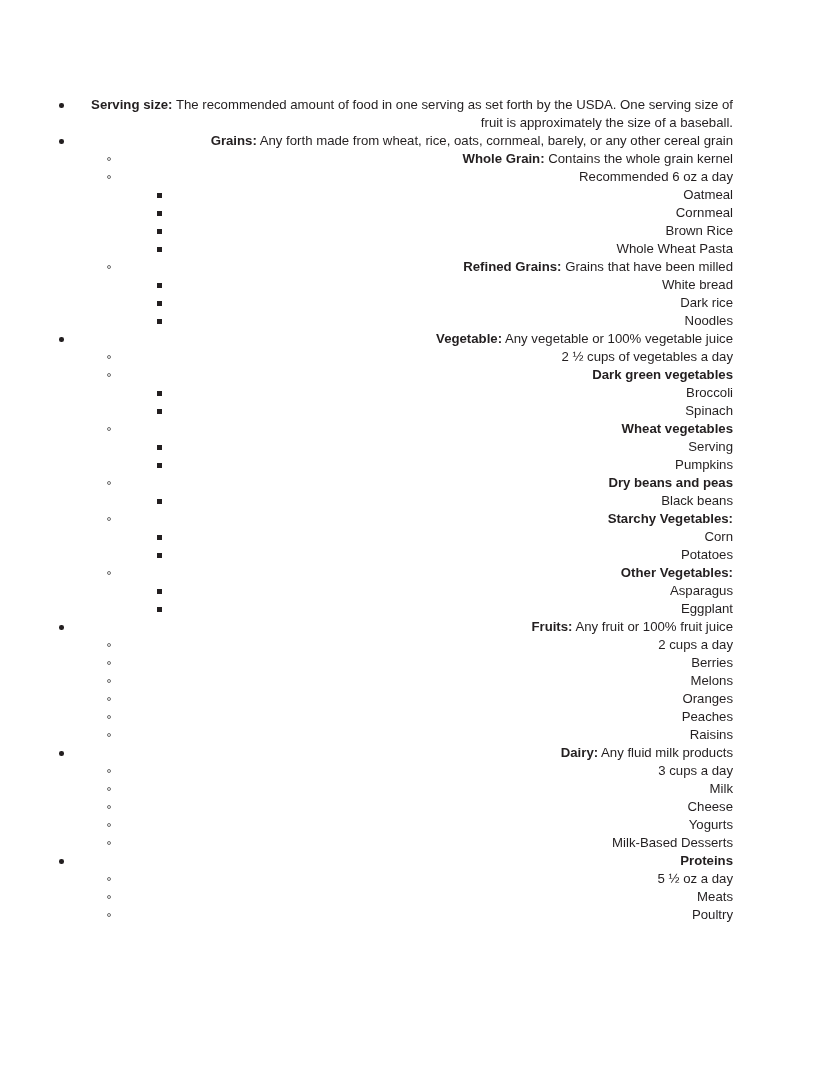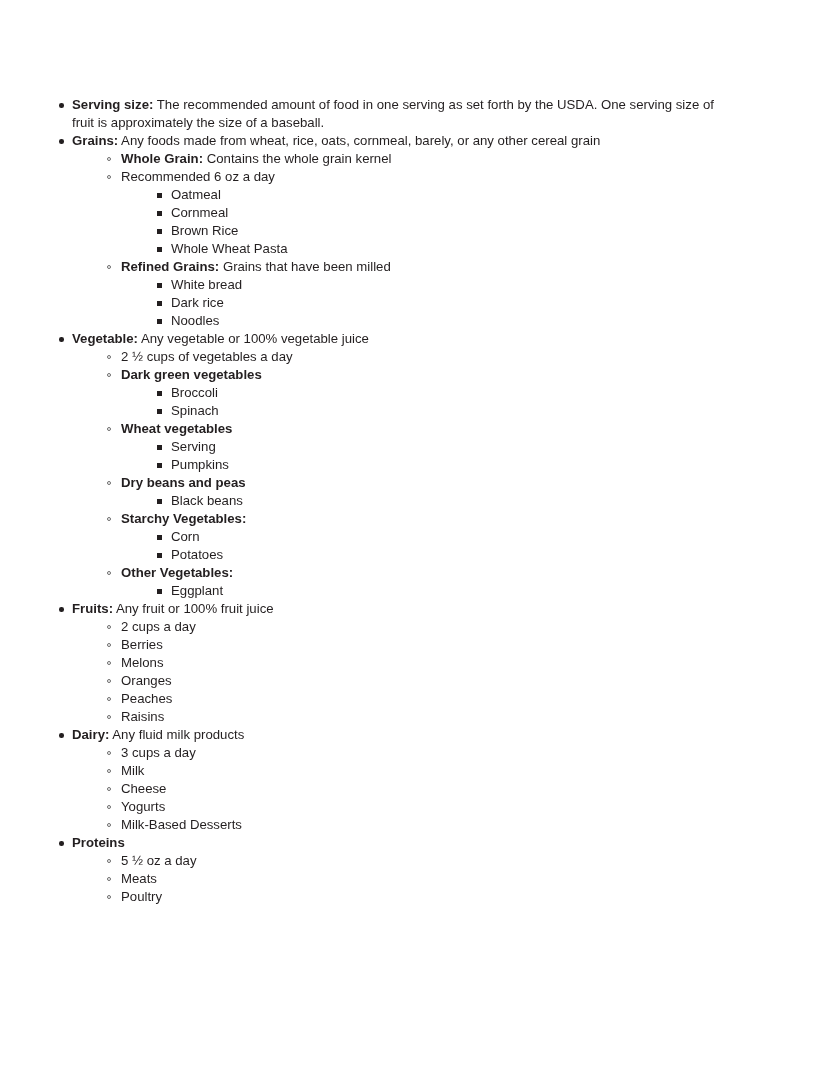--- a/index.html
+++ b/index.html
@@ -40,20 +40,21 @@
   li {
     position: relative;
     margin: 0;
     padding: 0;
   }
 
   
   .lvl1 > li {
     padding-left: 20px;
     margin-left: 0;
+    text-align: right;
   }
   .lvl1 > li > .row::before {
     content: "";
     position: absolute;
     left: -13px;
     top: 7px;
     width: 4.5px;
     height: 4.5px;
     border-radius: 50%;
     background: #231f20;
@@ -120,21 +121,21 @@
 </head>
 <body>
 
 <div class="page">
   <div class="outline">
     <ul class="lvl1" id="outline-root">
         <li class="wrap">
           <span class="row"><span class="lbl">Serving size:</span><span class="txt">The recommended amount of food in one serving as set forth by the USDA. One serving size of fruit is approximately the size of a baseball.</span></span>
         </li>
         <li class="wrap">
-          <span class="row"><span class="lbl">Grains:</span><span class="txt">Any foods made from wheat, rice, oats, cornmeal, barely, or any other cereal grain</span></span>
+          <span class="row"><span class="lbl">Grains:</span><span class="txt">Any forth made from wheat, rice, oats, cornmeal, barely, or any other cereal grain</span></span>
           <ul class="lvl2">
             <li>
               <span class="row"><span class="lbl">Whole Grain:</span><span class="txt">Contains the whole grain kernel</span></span>
             </li>
             <li>
               <span class="row"><span class="txt">Recommended 6 oz a day</span></span>
               <ul class="lvl3">
                 <li>
                   <span class="row"><span class="txt">Oatmeal</span></span>
                 </li>
@@ -208,20 +209,23 @@
                   <span class="row"><span class="txt">Corn</span></span>
                 </li>
                 <li>
                   <span class="row"><span class="txt">Potatoes</span></span>
                 </li>
               </ul>
             </li>
             <li>
               <span class="row"><span class="lbl">Other Vegetables:</span></span>
               <ul class="lvl3">
+                <li>
+                  <span class="row"><span class="txt">Asparagus</span></span>
+                </li>
                 <li>
                   <span class="row"><span class="txt">Eggplant</span></span>
                 </li>
               </ul>
             </li>
           </ul>
         </li>
         <li>
           <span class="row"><span class="lbl">Fruits:</span><span class="txt">Any fruit or 100% fruit juice</span></span>
           <ul class="lvl2">

